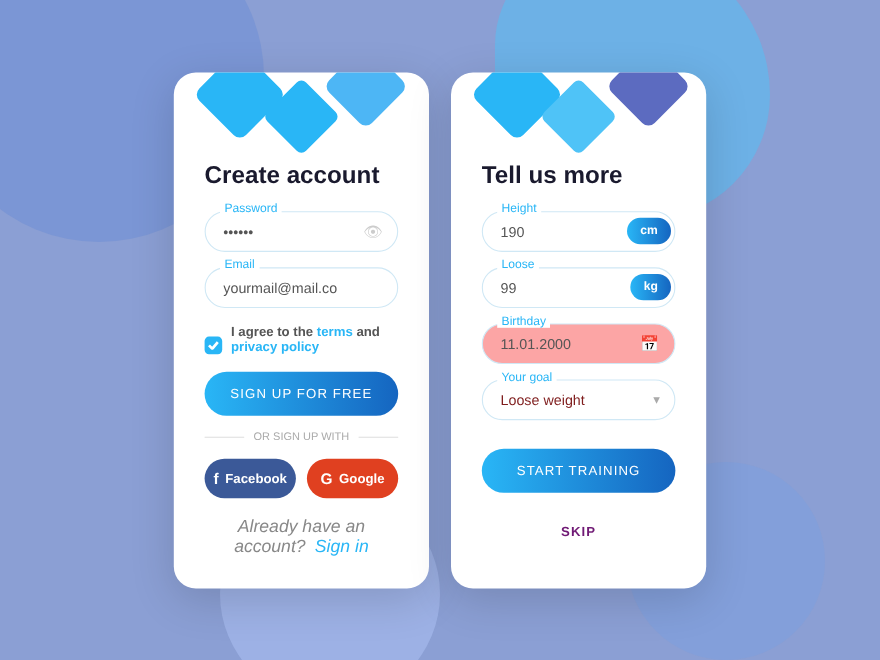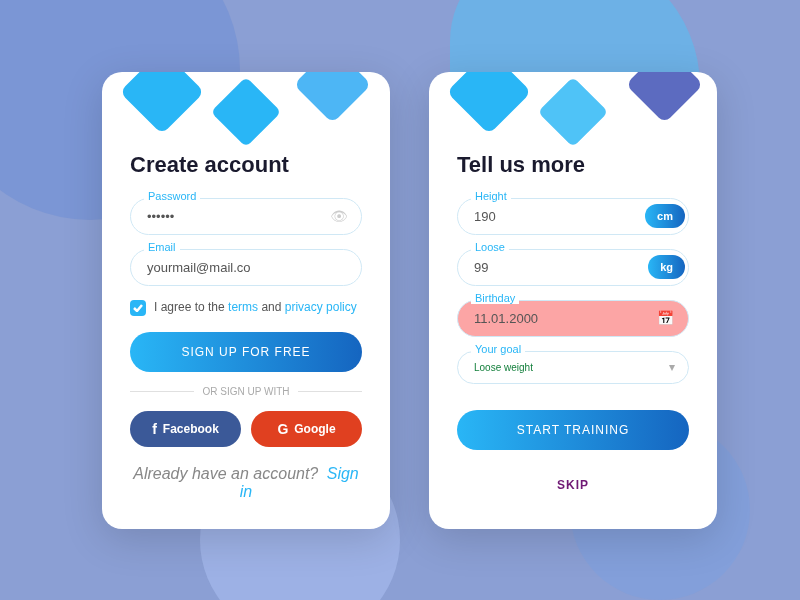--- a/index.html
+++ b/index.html
@@ -49,26 +49,25 @@
     .cards-container {
       display: flex;
       gap: 20px;
       position: relative;
       z-index: 10;
     }
 
     .card {
       background: #fff;
       border-radius: 20px;
-      width: 288px;
+      width: 232px;
       padding: 0;
       overflow: hidden;
       box-shadow: 0 10px 40px rgba(0,0,0,0.15);
       position: relative;
-      margin-left: 19px;
     }
 
     
     .card-top-decoration {
       position: relative;
       height: 80px;
       overflow: visible;
     }
 
     .diamond-left {
@@ -185,25 +184,26 @@
       position: absolute;
       right: 14px;
       top: 50%;
       transform: translateY(-50%);
       color: #ccc;
       font-size: 14px;
     }
 
     .checkbox-row {
       display: flex;
-      align-items: flex-start;
+      align-items: flex-end;
       gap: 8px;
       margin-bottom: 16px;
       font-size: 12px;
       color: #555;
+      font-weight: bold;
     }
 
     .checkbox-custom {
       width: 16px;
       height: 16px;
       background: #29b6f6;
       border-radius: 4px;
       display: flex;
       align-items: center;
       justify-content: center;
@@ -348,22 +348,22 @@
       transform: translateY(-50%);
       color: #29b6f6;
       font-size: 14px;
     }
 
     .field-select {
       width: 100%;
       border: 1.5px solid #d0e8f5;
       border-radius: 25px;
       padding: 10px 36px 10px 16px;
-      font-size: 10px;
-      color: #15803d;
+      font-size: 13px;
+      color: #7f1d1d;
       outline: none;
       background: #fff;
       appearance: none;
       cursor: pointer;
     }
 
     .select-arrow {
       position: absolute;
       right: 14px;
       top: 50%;

